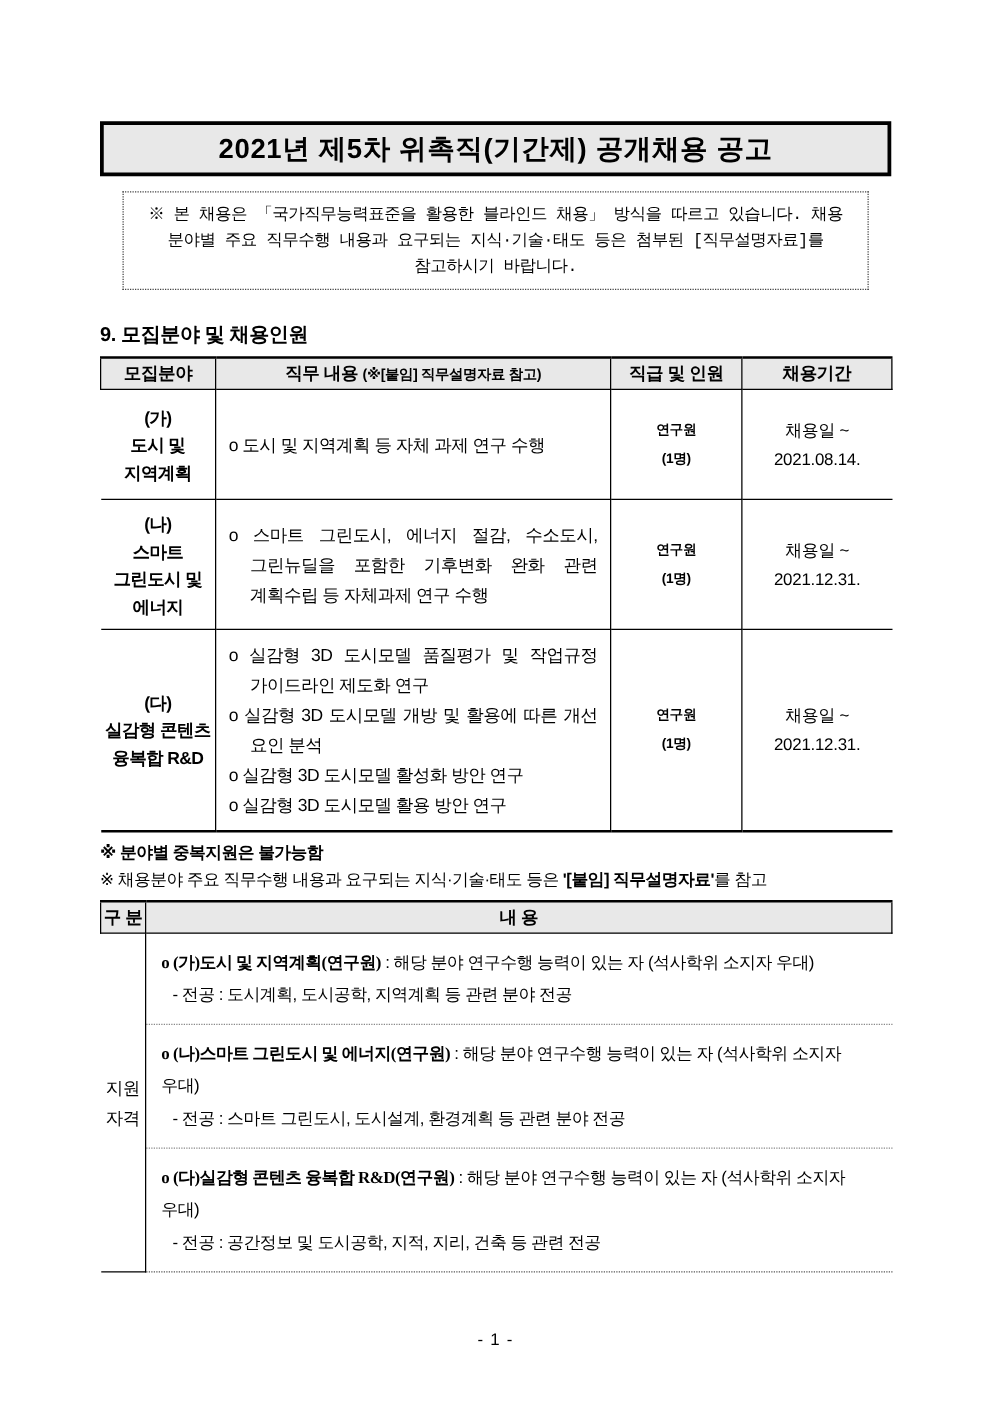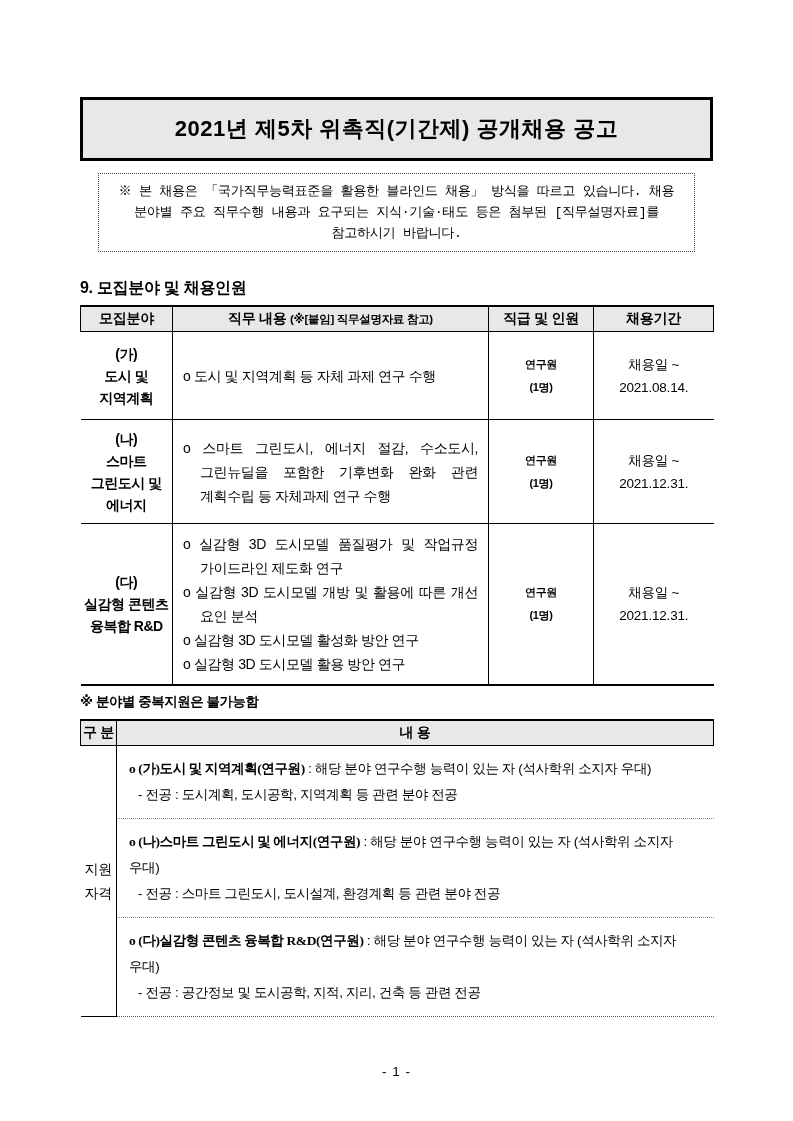--- a/index.html
+++ b/index.html
@@ -14,21 +14,21 @@
   .content {
     position: absolute;
     left: 80px; top: 0;
     width: 633px;
     padding-top: 97px;
   }
   
   .title-box {
     border: 3px solid #000;
     background: #e8e8e8;
-    height: 64px;
+    height: 44px;
     display: flex;
     align-items: center;
     justify-content: center;
     font-size: 22px;
     font-weight: bold;
     letter-spacing: 0.5px;
   }
   
   .intro {
     margin-top: 24px;
@@ -249,20 +249,21 @@
         <td class="cell-period">
           <div>채용일 ~</div>
           <div>2021.12.31.</div>
         </td>
       </tr>
     </tbody>
   </table>
 
   <div class="notes">
     <div class="note bold">※ 분야별 중복지원은 불가능함</div>
+    <div class="note"><span>※ 채용분야 주요 직무수행 내용과 요구되는 지식·기술·태도 등은 </span><span class="bold-part">'[붙임] 직무설명자료'</span><span>를 참고</span></div>
   </div>
 
 
   <table class="t2">
     <colgroup>
       <col style="width:36px">
         <col style="width:597px">
     </colgroup>
     <thead>
       <tr>

